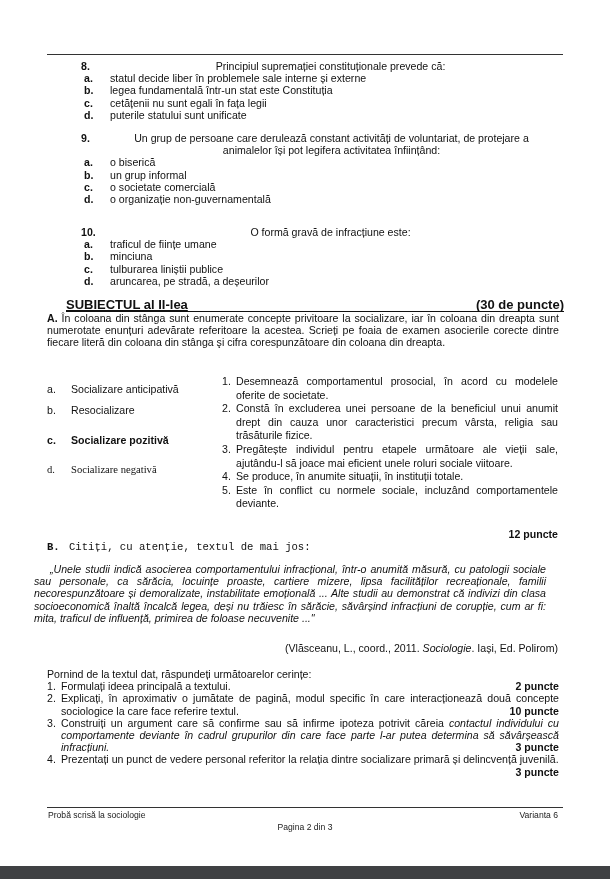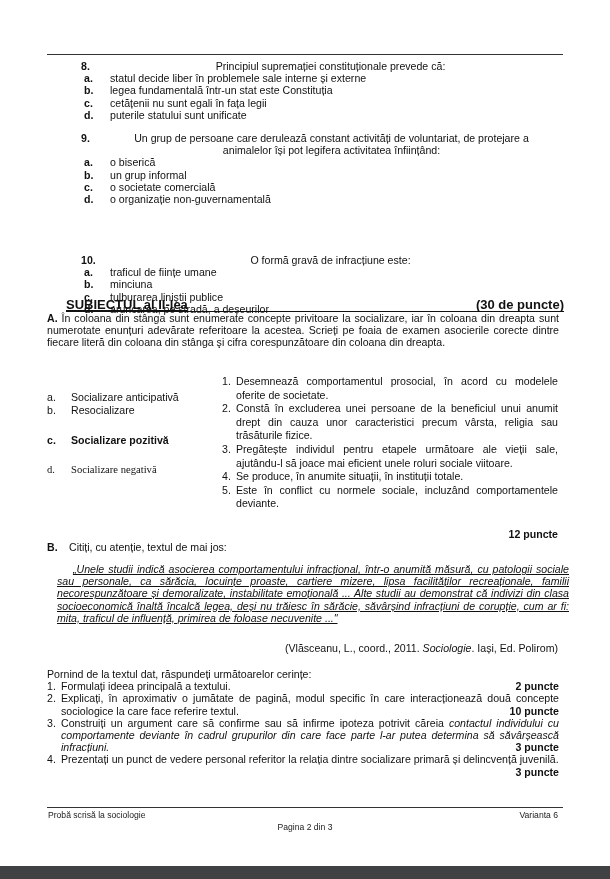--- a/index.html
+++ b/index.html
@@ -27,21 +27,21 @@
   .partA { position: absolute; top: 312px; left: 47px; width: 512px; text-align: justify; }
   .leftcol { position: absolute; left: 47px; width: 160px; }
   .leftcol .row { position: absolute; left: 0; white-space: nowrap; }
   .leftcol .l { display: inline-block; width: 24px; }
   .rightcol { position: absolute; left: 222px; width: 336px; }
   .rightcol .item { display: flex; }
   .rightcol .n { width: 14px; flex: none; }
   .rightcol .t { flex: 1; text-align: justify; text-align-last: left; }
   .bold { font-weight: bold; }
   .right { text-align: right; }
-  .quote { position: absolute; left: 57px; width: 512px; font-style: italic; text-align: justify; text-decoration: underline; }
+  .quote { position: absolute; left: 34px; width: 512px; font-style: italic; text-align: justify; }
   .req { position: absolute; left: 47px; width: 512px; }
   .req .item { display: flex; }
   .req .n { width: 14px; flex: none; }
   .req .t { flex: 1; text-align: justify; }
   .req .pts { font-weight: bold; float: right; }
   .footer-rule { position: absolute; top: 807px; left: 47px; width: 516px; border-top: 1.2px solid #333; }
   .footer-left { position: absolute; top: 810px; left: 48px; font-size: 8.6px; color: #222; }
   .footer-right { position: absolute; top: 810px; right: 52px; font-size: 8.6px; color: #222; }
   .footer-center { position: absolute; top: 822px; left: 0; width: 610px; text-align: center; font-size: 8.6px; color: #222; }
   .bottom-bar { position: absolute; left: 0; top: 866px; width: 610px; height: 13px; background: #3f4143; }
@@ -97,21 +97,21 @@
           <span class="l">c.</span>
           <span>o societate comercială</span>
         </div>
       <div class="opt">
           <span class="l">d.</span>
           <span>o organizație non-guvernamentală</span>
         </div>
     </div>
   </div>
 
-  <div class="q fs" style="top:226px;margin-top:28px;">
+  <div class="q fs" style="top:226px;">
     <div class="stem" style="position:relative;">
       <span class="num">10.</span>
       <span class="txt">O formă gravă de infracțiune este:</span>
     </div>
     <div class="opts">
       <div class="opt">
           <span class="l">a.</span>
           <span>traficul de ființe umane</span>
         </div>
       <div class="opt">
@@ -133,21 +133,21 @@
     <span>SUBIECTUL al II-lea</span>
     <span>(30 de puncte)</span>
   </div>
 
   <div class="partA fs">
     <span class="bold">A.</span>
     <span>În coloana din stânga sunt enumerate concepte privitoare la socializare, iar în coloana din dreapta sunt numerotate enunțuri adevărate referitoare la acestea. Scrieți pe foaia de examen asocierile corecte dintre fiecare literă din coloana din stânga şi cifra corespunzătoare din coloana din dreapta.</span>
   </div>
 
   <div class="leftcol fs" style="top:375px;">
-    <div class="row" style="top:16px;"><span class="l">a.</span><span>Socializare anticipativă</span></div>
+    <div class="row" style="top:8px;"><span class="l">a.</span><span>Socializare anticipativă</span></div>
     <div class="row" style="top:29px;"><span class="l">b.</span><span>Resocializare</span></div>
     <div class="row" style="top:59px;font-weight:bold;"><span class="l">c.</span><span>Socializare pozitivă</span></div>
     <div class="row" style="top:89px;font-family:Liberation Serif, serif;"><span class="l">d.</span><span>Socializare negativă</span></div>
   </div>
 
   <div class="rightcol fs" style="top:375px; line-height:13.6px;">
     <div class="item">
         <span class="n">1.</span>
         <span class="t">Desemnează comportamentul prosocial, în acord cu modelele oferite de societate.</span>
       </div>
@@ -164,21 +164,21 @@
         <span class="t">Se produce, în anumite situații, în instituții totale.</span>
       </div>
     <div class="item">
         <span class="n">5.</span>
         <span class="t">Este în conflict cu normele sociale, incluzând comportamentele deviante.</span>
       </div>
   </div>
 
   <div class="abs fs bold right" style="top:528px; left:47px; width:511px;">12 puncte</div>
 
-  <div class="abs fs" style="top:541px; left:47px;">
+  <div class="abs fs" style="top:541px; left:47px;font-family:Liberation Mono, monospace;">
     <span class="bold" style="display:inline-block;width:22px;">B.</span><span>Citiți, cu atenție, textul de mai jos:</span>
   </div>
 
   <div class="quote fs" style="top:563px; text-indent:16px;">„Unele studii indică asocierea comportamentului infracțional, într-o anumită măsură, cu patologii sociale sau personale, ca sărăcia, locuințe proaste, cartiere mizere, lipsa facilităților recreaționale, familii necorespunzătoare și demoralizate, instabilitate emoțională ... Alte studii au demonstrat că indivizi din clasa socioeconomică înaltă încalcă legea, deși nu trăiesc în sărăcie, săvârșind infracțiuni de corupție, cum ar fi: mita, traficul de influență, primirea de foloase necuvenite ..."</div>
 
   <div class="abs fs right" style="top:642px; left:47px; width:511px;">
     <span>(Vlăsceanu, L., coord., 2011. </span><i>Sociologie</i><span>. Iași, Ed. Polirom)</span>
   </div>
 
   <div class="req fs" style="top:668px;">

